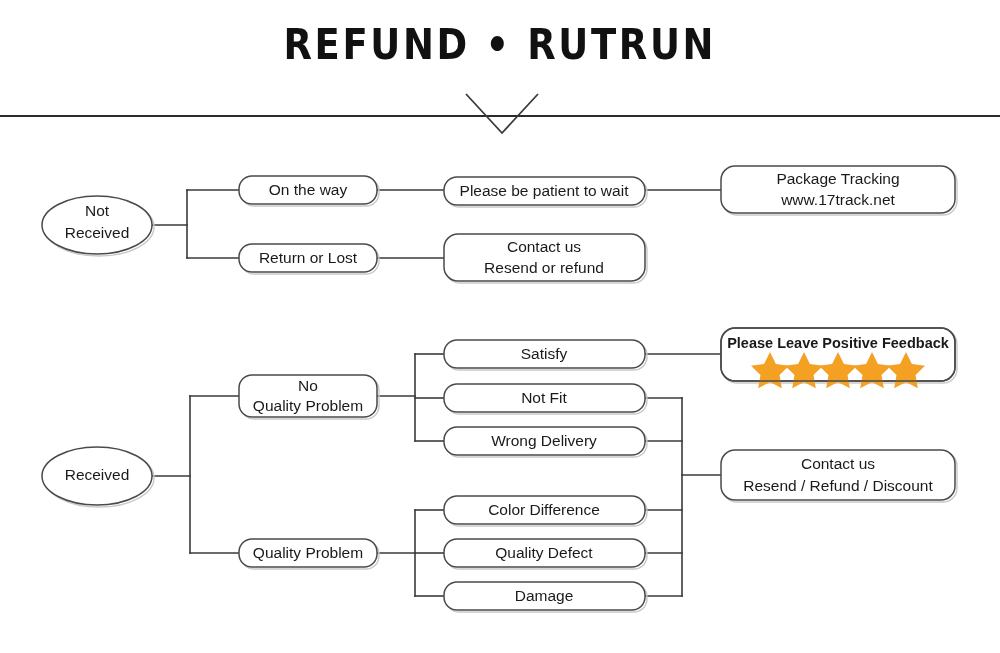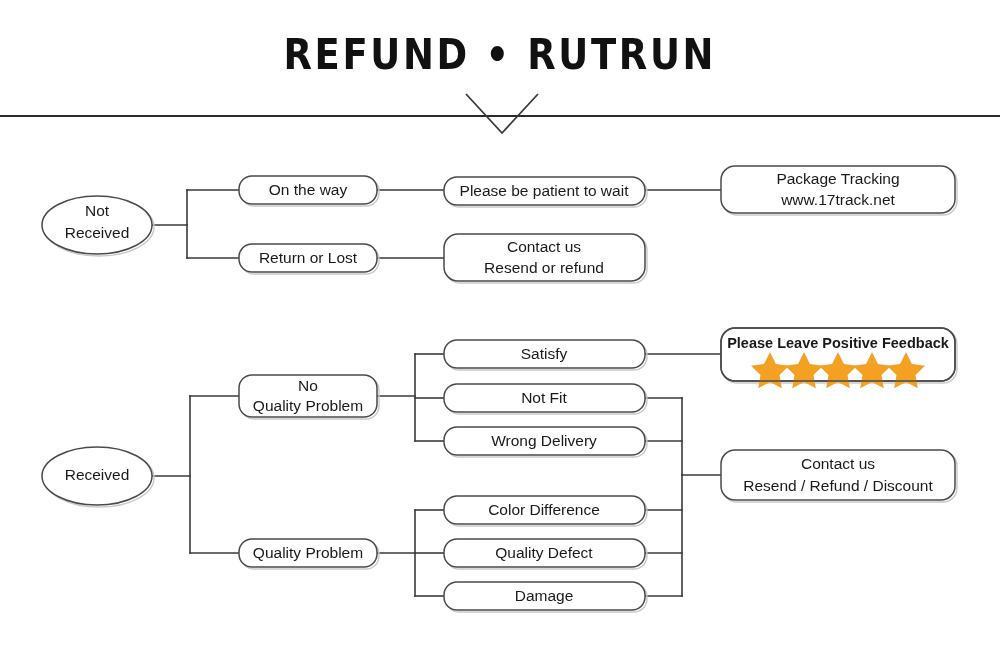--- a/index.html
+++ b/index.html
@@ -18,21 +18,21 @@
   #page {
     position: relative;
     width: 1000px;
     height: 653px;
     background: #ffffff;
   }
   
   .title-wrap {
     position: absolute;
     left: 0;
-    top: 30px;
+    top: 20px;
     width: 1000px;
     text-align: center;
   }
   .title {
     display: inline-block;
     font-family: "DejaVu Sans", sans-serif;
     font-weight: bold;
     font-size: 42px;
     letter-spacing: 3px;
     color: #111111;

